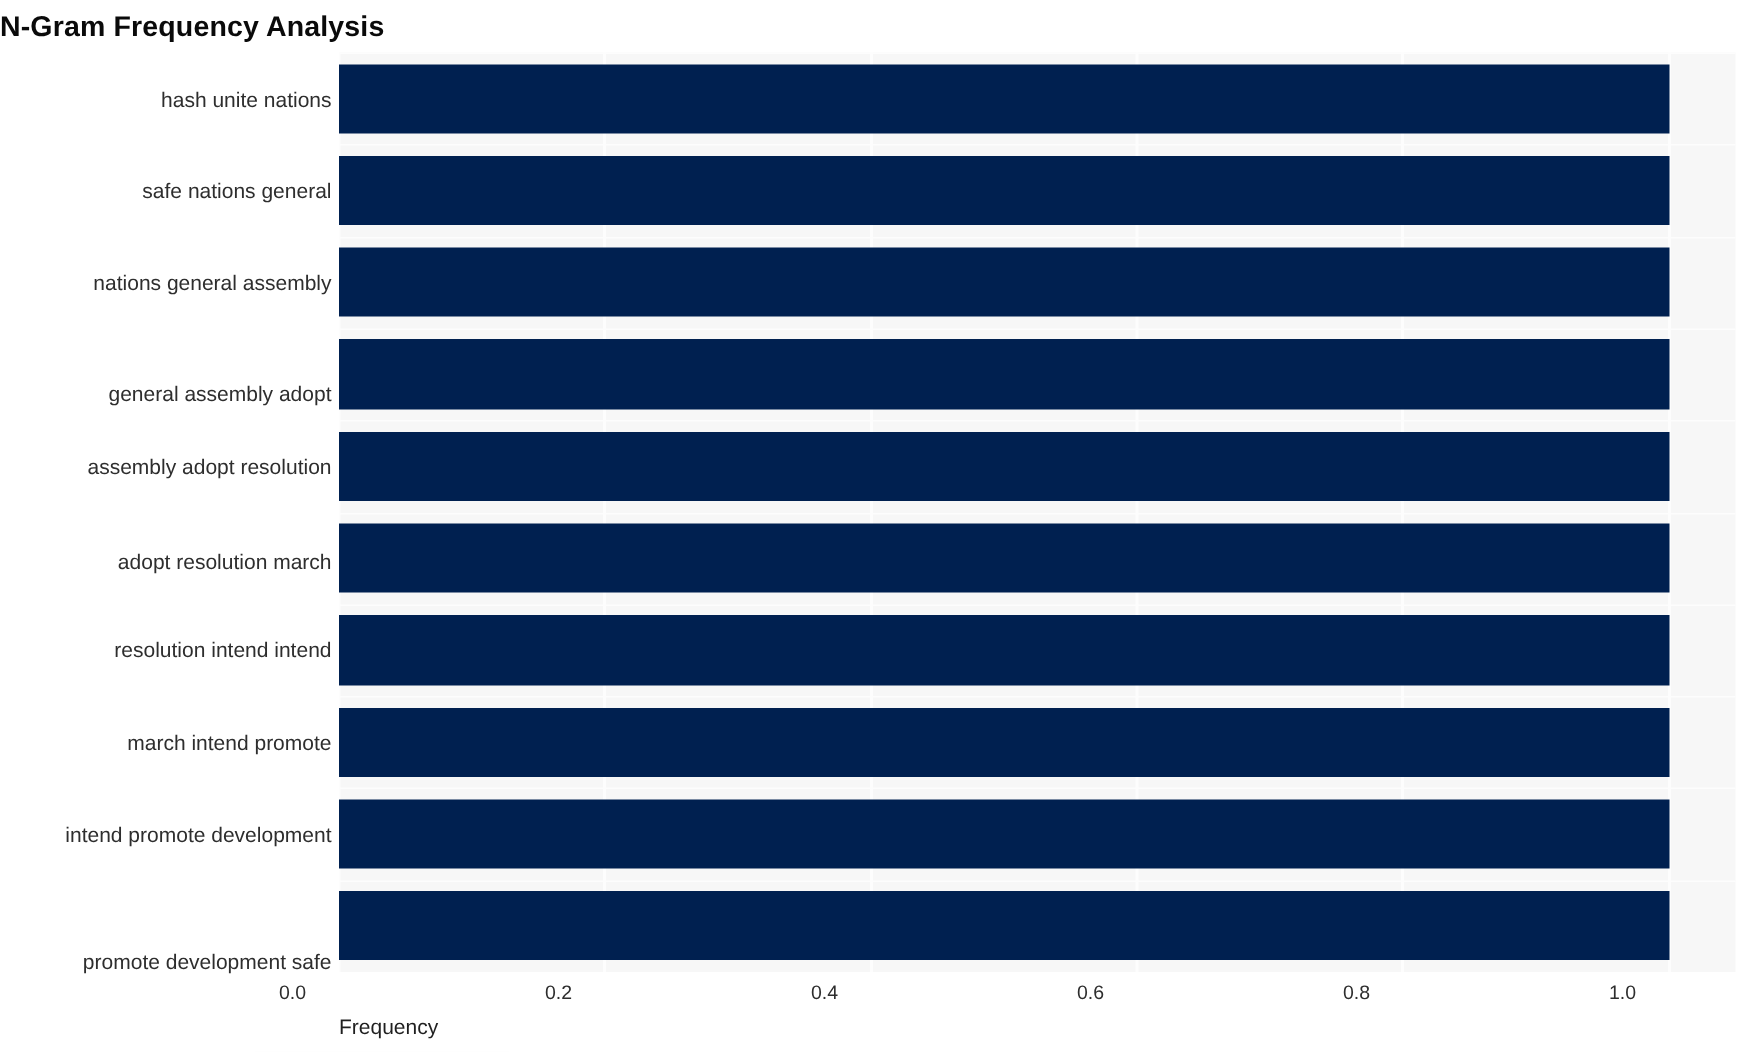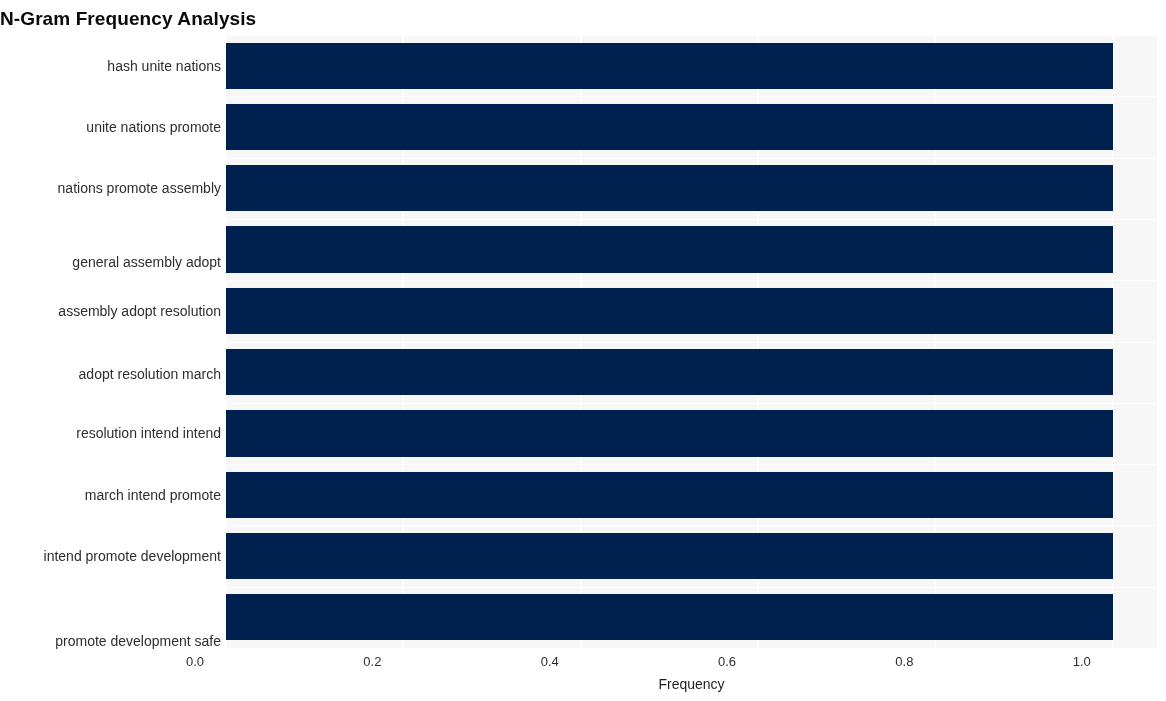--- a/index.html
+++ b/index.html
@@ -82,21 +82,21 @@
     font-size: 13px;
     color: #2e2e2e;
     line-height: 16px;
   }
   
   #xlabel {
     position: absolute;
     left: 226px;
     top: 675px;
     width: 931px;
-    text-align: center;
+    text-align: left;
     font-size: 14px;
     color: #1f1f1f;
     line-height: 18px;
   }
 </style>
 </head>
 <body>
 
 <div id="figure">
 
@@ -132,22 +132,22 @@
         <div class="bar" title="adopt resolution march: 1" style="top: 314.009px; height: 46.2815px; width: 886.667px; background: rgb(0, 32, 80);"></div>
         <div class="bar" title="resolution march intend: 1" style="top: 375.309px; height: 46.2815px; width: 886.667px; background: rgb(0, 32, 80);"></div>
         <div class="bar" title="march intend promote: 1" style="top: 436.609px; height: 46.2815px; width: 886.667px; background: rgb(0, 32, 80);"></div>
         <div class="bar" title="intend promote development: 1" style="top: 497.909px; height: 46.2815px; width: 886.667px; background: rgb(0, 32, 80);"></div>
         <div class="bar" title="promote development safe: 1" style="top: 559.209px; height: 46.2815px; width: 886.667px; background: rgb(0, 32, 80);"></div>
       </div>
   </div>
 
   <div id="ytick-labels">
       <div class="ytick" style="top: 57.65px;">hash unite nations</div>
-      <div class="ytick" style="top: 118.95px;">unite nations promote</div>
-      <div class="ytick" style="top: 180.25px;">nations promote assembly</div>
+      <div class="ytick" style="top: 118.95px;">safe nations general</div>
+      <div class="ytick" style="top: 180.25px;">nations general assembly</div>
       <div class="ytick" style="top: 254px; margin-left: 19px;">general assembly adopt</div>
       <div class="ytick" style="top: 302.85px;">assembly adopt resolution</div>
       <div class="ytick" style="top: 366px;">adopt resolution march</div>
       <div class="ytick" style="top: 425.45px;">resolution intend intend</div>
       <div class="ytick" style="top: 486.75px;">march intend promote</div>
       <div class="ytick" style="top: 548.05px;">intend promote development</div>
       <div class="ytick" style="top: 609.35px; margin-top: 24px;">promote development safe</div>
     </div>
   <div id="xtick-labels">
       <div class="xtick" style="left: 226px;">0.0</div>

